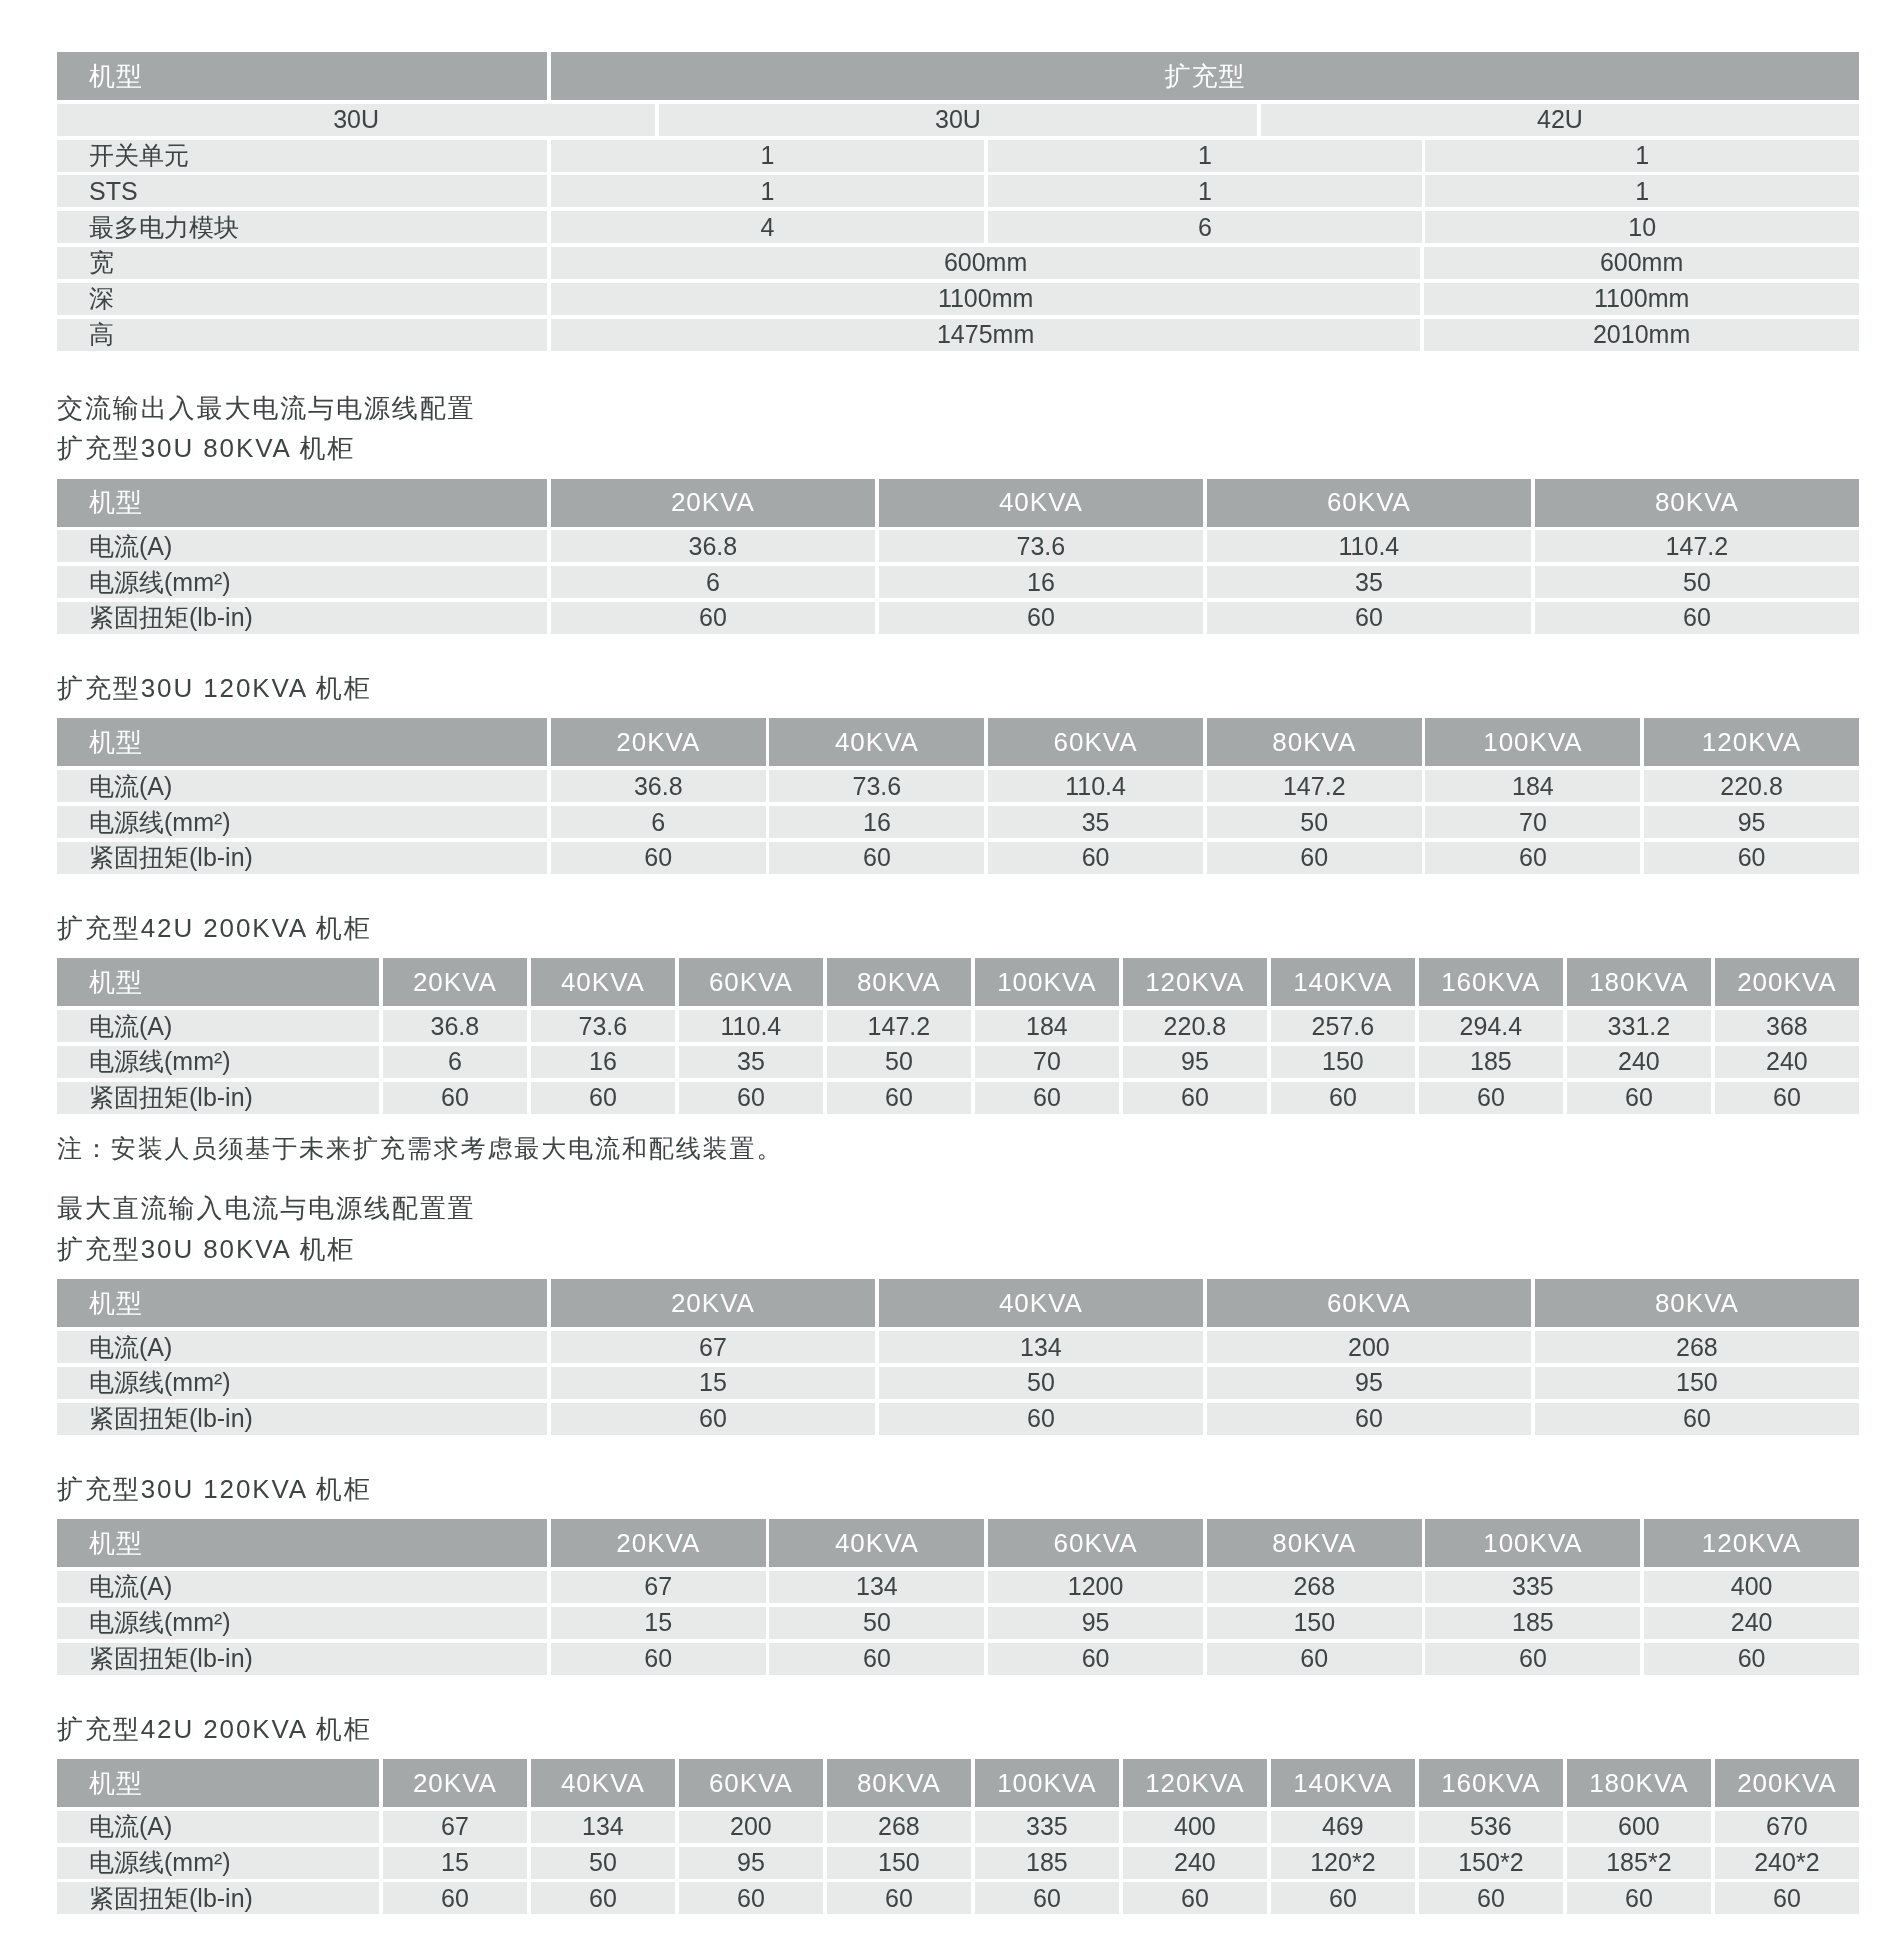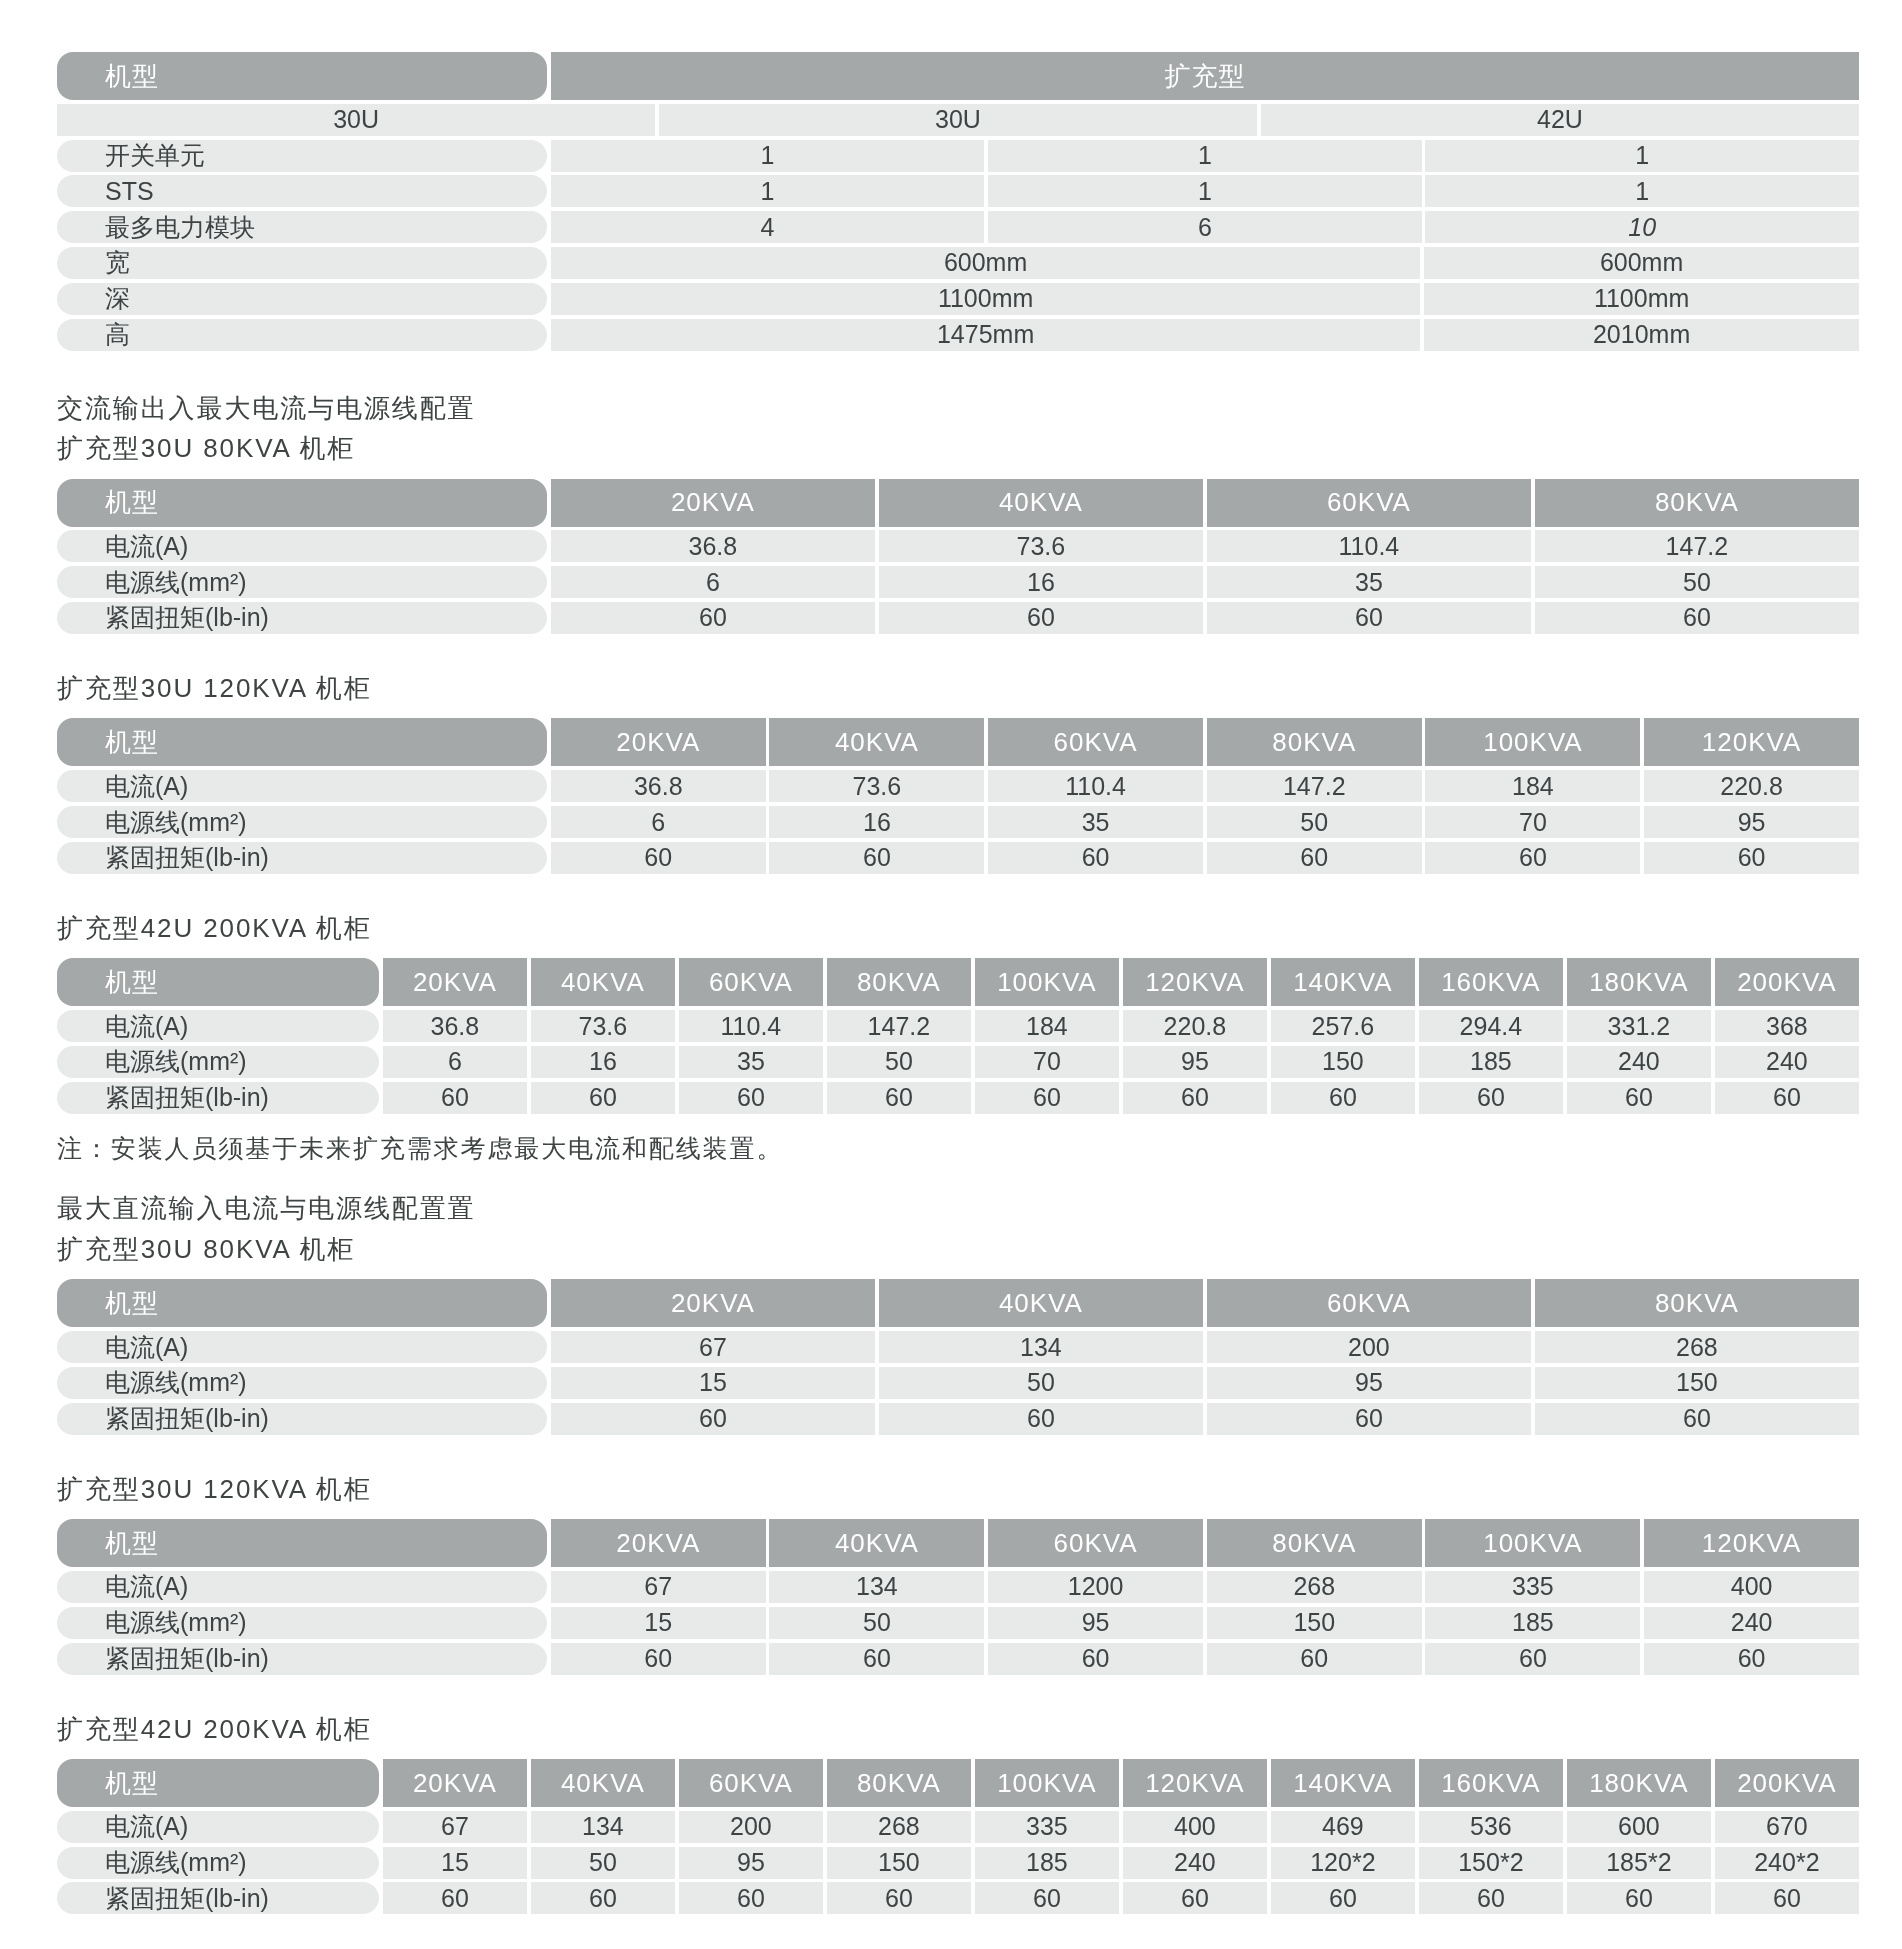--- a/index.html
+++ b/index.html
@@ -22,24 +22,23 @@
     display: flex;
     align-items: center;
     margin-left: 3.8px;
     overflow: hidden;
   }
   .cell:first-child { margin-left: 0; }
   .cell.th { background: var(--header-bg, #a5a8a8); color: var(--header-text, #ffffff); }
   .label-cell {
     flex: 0 0 490px;
     width: 490px;
-    padding-left: 48px;
+    padding-left: 32px;
     font-size: 25px;
     justify-content: flex-start;
-    border-radius: 16px;
   }
   .label-cell.narrow { flex: 0 0 322px; width: 322px; }
   .data-cell { flex: 1 1 0; justify-content: center; font-size: 25px; }
   .th.data-cell, .th.label-cell { font-size: 26px; letter-spacing: 1px; }
 
   
   .sec-heading {
     margin-top: 43px;
     font-size: 26px;
     line-height: 28.5px;
@@ -87,21 +86,21 @@
       <div class="tr">
         <div class="cell label-cell">STS</div>
         <div class="cell data-cell" style="flex-grow: 1;">1</div>
         <div class="cell data-cell" style="flex-grow: 1;">1</div>
         <div class="cell data-cell" style="flex-grow: 1;">1</div>
       </div>
       <div class="tr">
         <div class="cell label-cell">最多电力模块</div>
         <div class="cell data-cell" style="flex-grow: 1;">4</div>
         <div class="cell data-cell" style="flex-grow: 1;">6</div>
-        <div class="cell data-cell" style="flex-grow: 1; font-style: italic;">10</div>
+        <div class="cell data-cell" style="flex-grow: 1;">10</div>
       </div>
       <div class="tr">
         <div class="cell label-cell">宽</div>
         <div class="cell data-cell" style="flex-grow: 2;">600mm</div>
         <div class="cell data-cell" style="flex-grow: 1;">600mm</div>
       </div>
       <div class="tr">
         <div class="cell label-cell">深</div>
         <div class="cell data-cell" style="flex-grow: 2;">1100mm</div>
         <div class="cell data-cell" style="flex-grow: 1;">1100mm</div>

